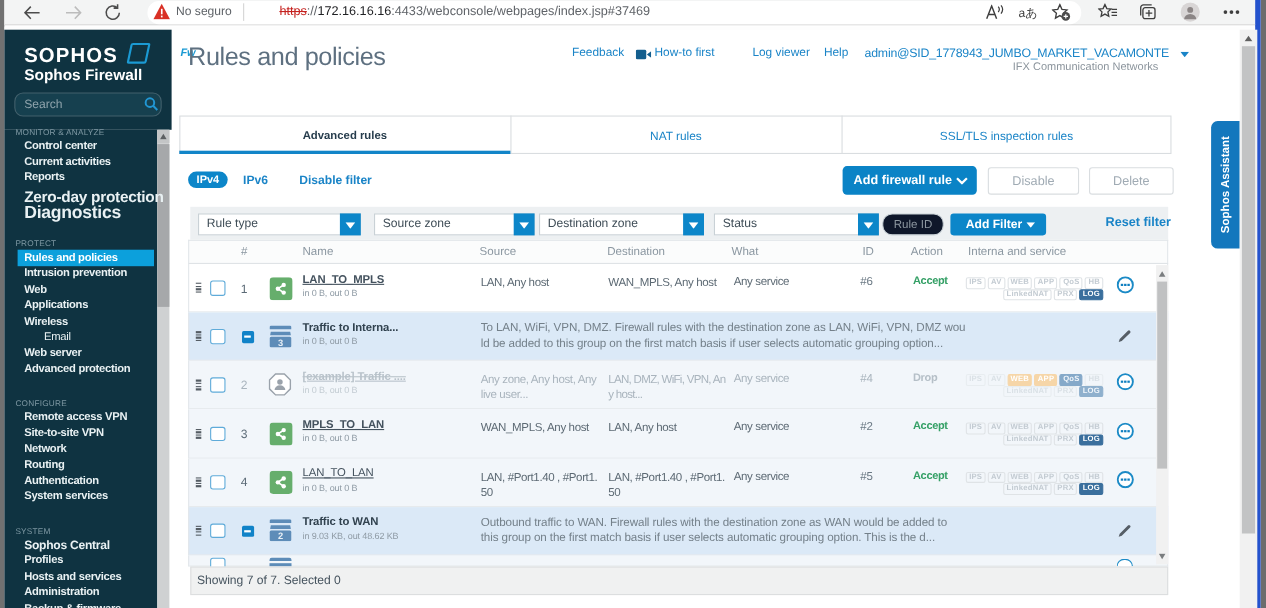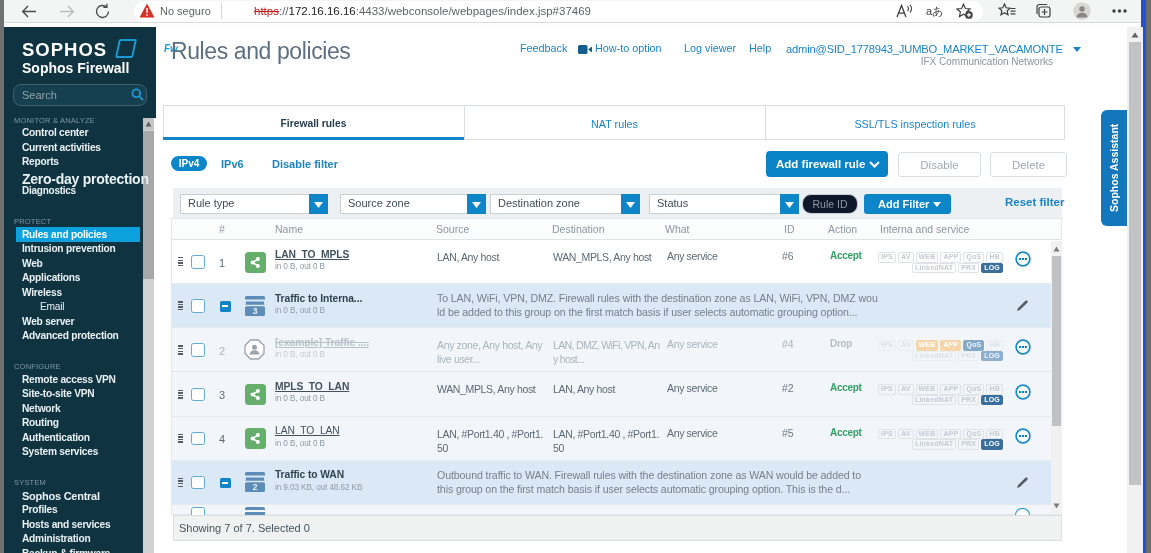--- a/index.html
+++ b/index.html
@@ -88,21 +88,21 @@
     <path d="M3.5 0.5 L6.5 5.5 H0.5 Z" fill="#5c5f61"></path>
   </svg>
 <div class="abs" style="left:143px;top:131px;width:11px;height:148px;background:#a6a8aa;"></div>
 
 <div id="menu">
     <div class="abs" style="left:14px;top:115.7px;font-size:7.5px;color:#7e98a3;letter-spacing:0.2px;">MONITOR &amp; ANALYZE</div>
     <div class="abs" style="left:22px;top:127.2px;font-size:10.2px;font-weight:bold;letter-spacing:-0.25px;color:#e9f1f3;">Control center</div>
     <div class="abs" style="left:22px;top:141.7px;font-size:10.2px;font-weight:bold;letter-spacing:-0.25px;color:#e9f1f3;">Current activities</div>
     <div class="abs" style="left:22px;top:156.2px;font-size:10.2px;font-weight:bold;letter-spacing:-0.25px;color:#e9f1f3;">Reports</div>
     <div class="abs" style="left:22px;top:170.7px;font-size:14px;font-weight:bold;letter-spacing:-0.25px;color:#e9f1f3;">Zero-day protection</div>
-    <div class="abs" style="left:22px;top:185.2px;font-size:10px;font-weight:bold;letter-spacing:-0.25px;color:#e9f1f3;">Diagnostics</div>
+    <div class="abs" style="left:22px;top:185.2px;font-size:16px;font-weight:bold;letter-spacing:-0.25px;color:#e9f1f3;">Diagnostics</div>
     <div class="abs" style="left:14px;top:217.2px;font-size:7.5px;color:#7e98a3;letter-spacing:0.2px;">PROTECT</div>
     <div class="abs" style="left:16px;top:227.4px;width:124px;height:14.6px;background:#0ca0dc;"></div>
     <div class="abs" style="left:22px;top:228.7px;font-size:10.2px;font-weight:bold;letter-spacing:-0.25px;color:#fff;">Rules and policies</div>
     <div class="abs" style="left:22px;top:243.2px;font-size:10.2px;font-weight:bold;letter-spacing:-0.25px;color:#e9f1f3;">Intrusion prevention</div>
     <div class="abs" style="left:22px;top:257.7px;font-size:10.2px;font-weight:bold;letter-spacing:-0.25px;color:#e9f1f3;">Web</div>
     <div class="abs" style="left:22px;top:272.2px;font-size:10.2px;font-weight:bold;letter-spacing:-0.25px;color:#e9f1f3;">Applications</div>
     <div class="abs" style="left:22px;top:286.7px;font-size:10.2px;font-weight:bold;letter-spacing:-0.25px;color:#e9f1f3;">Wireless</div>
     <div class="abs" style="left:40px;top:301.2px;font-size:10.2px;font-weight:normal;letter-spacing:-0.25px;color:#e9f1f3;">Email</div>
     <div class="abs" style="left:22px;top:315.7px;font-size:10.2px;font-weight:bold;letter-spacing:-0.25px;color:#e9f1f3;">Web server</div>
     <div class="abs" style="left:22px;top:330.2px;font-size:10.2px;font-weight:bold;letter-spacing:-0.25px;color:#e9f1f3;">Advanced protection</div>
@@ -120,34 +120,34 @@
     <div class="abs" style="left:22px;top:533.2px;font-size:10.2px;font-weight:bold;letter-spacing:-0.25px;color:#e9f1f3;">Administration</div>
     <div class="abs" style="left:22px;top:547.7px;font-size:10.2px;font-weight:bold;letter-spacing:-0.25px;color:#e9f1f3;">Backup &amp; firmware</div>
   </div>
 
 <div class="abs" style="left:171px;top:38px;font-size:23px;color:#5e7080;letter-spacing:-0.4px;">Rules and policies</div>
 <div class="abs" style="left:520px;top:42px;font-size:10.8px;color:#1a84c7;">Feedback</div>
 <svg class="abs" style="left:578px;top:45px" width="14" height="9" viewBox="0 0 14 9">
     <rect x="0" y="0" width="9.5" height="9" rx="1.5" fill="#135e8e"></rect>
     <path d="M10 4.5 L14 1.5 V7.5 Z" fill="#135e8e"></path>
   </svg>
-<div class="abs" style="left:595px;top:42px;font-size:10.8px;color:#1a84c7;">How-to option</div>
+<div class="abs" style="left:595px;top:42px;font-size:10.8px;color:#1a84c7;">How-to first</div>
 <div class="abs" style="left:684px;top:42px;font-size:10.8px;color:#1a84c7;">Log viewer</div>
 <div class="abs" style="left:749px;top:42px;font-size:10.8px;color:#1a84c7;">Help</div>
 <div class="abs" style="left:786px;top:42.5px;font-size:11.2px;letter-spacing:-0.2px;color:#1a84c7;">admin@SID_1778943_JUMBO_MARKET_VACAMONTE</div>
 <svg class="abs" style="left:1073px;top:47px" width="8" height="5" viewBox="0 0 8 5">
     <path d="M0 0 H8 L4 5 Z" fill="#1a84c7"></path>
   </svg>
 <div class="abs" style="left:0;top:55.5px;width:1053px;text-align:right;font-size:10px;color:#8b949c;">IFX Communication Networks</div>
 
 <div class="abs" style="left:163px;top:105px;width:902px;height:35px;border:1px solid #d9dde0;background:#fff;"></div>
 <div class="abs" style="left:464px;top:105px;width:1px;height:35px;background:#d9dde0;"></div>
 <div class="abs" style="left:765px;top:105px;width:1px;height:35px;background:#d9dde0;"></div>
 <div class="abs" style="left:163px;top:137px;width:301px;height:3px;background:#1285c8;"></div>
-<div class="abs" style="left:163px;top:118px;width:301px;text-align:center;font-size:10.3px;font-weight:bold;color:#263c4c;">Firewall rules</div>
+<div class="abs" style="left:163px;top:118px;width:301px;text-align:center;font-size:10.3px;font-weight:bold;color:#263c4c;">Advanced rules</div>
 <div class="abs" style="left:464px;top:117.5px;width:301px;text-align:center;font-size:10.8px;color:#1a84c7;">NAT rules</div>
 <div class="abs" style="left:765px;top:117.5px;width:300px;text-align:center;font-size:10.8px;color:#1a84c7;">SSL/TLS inspection rules</div>
 
 <div class="abs" style="left:171px;top:156px;width:36px;height:15px;background:#0c86c9;border-radius:8px;color:#fff;font-size:10px;font-weight:bold;text-align:center;line-height:15px;">IPv4</div>
 <div class="abs" style="left:221px;top:158px;font-size:11px;font-weight:bold;color:#1a84c7;">IPv6</div>
 <div class="abs" style="left:272px;top:158px;font-size:11px;font-weight:bold;color:#1a84c7;">Disable filter</div>
 <div class="abs" style="left:766px;top:151px;width:122px;height:26px;background:#0a83c6;border-radius:4px;color:#fff;font-size:11.5px;font-weight:bold;line-height:26px;text-align:left;padding-left:10px;">Add firewall rule</div>
 <svg class="abs" style="left:869px;top:161px" width="11" height="7" viewBox="0 0 11 7">
     <path d="M1 1 L5.5 5.5 L10 1" stroke="#fff" stroke-width="2" fill="none"></path>
   </svg>

